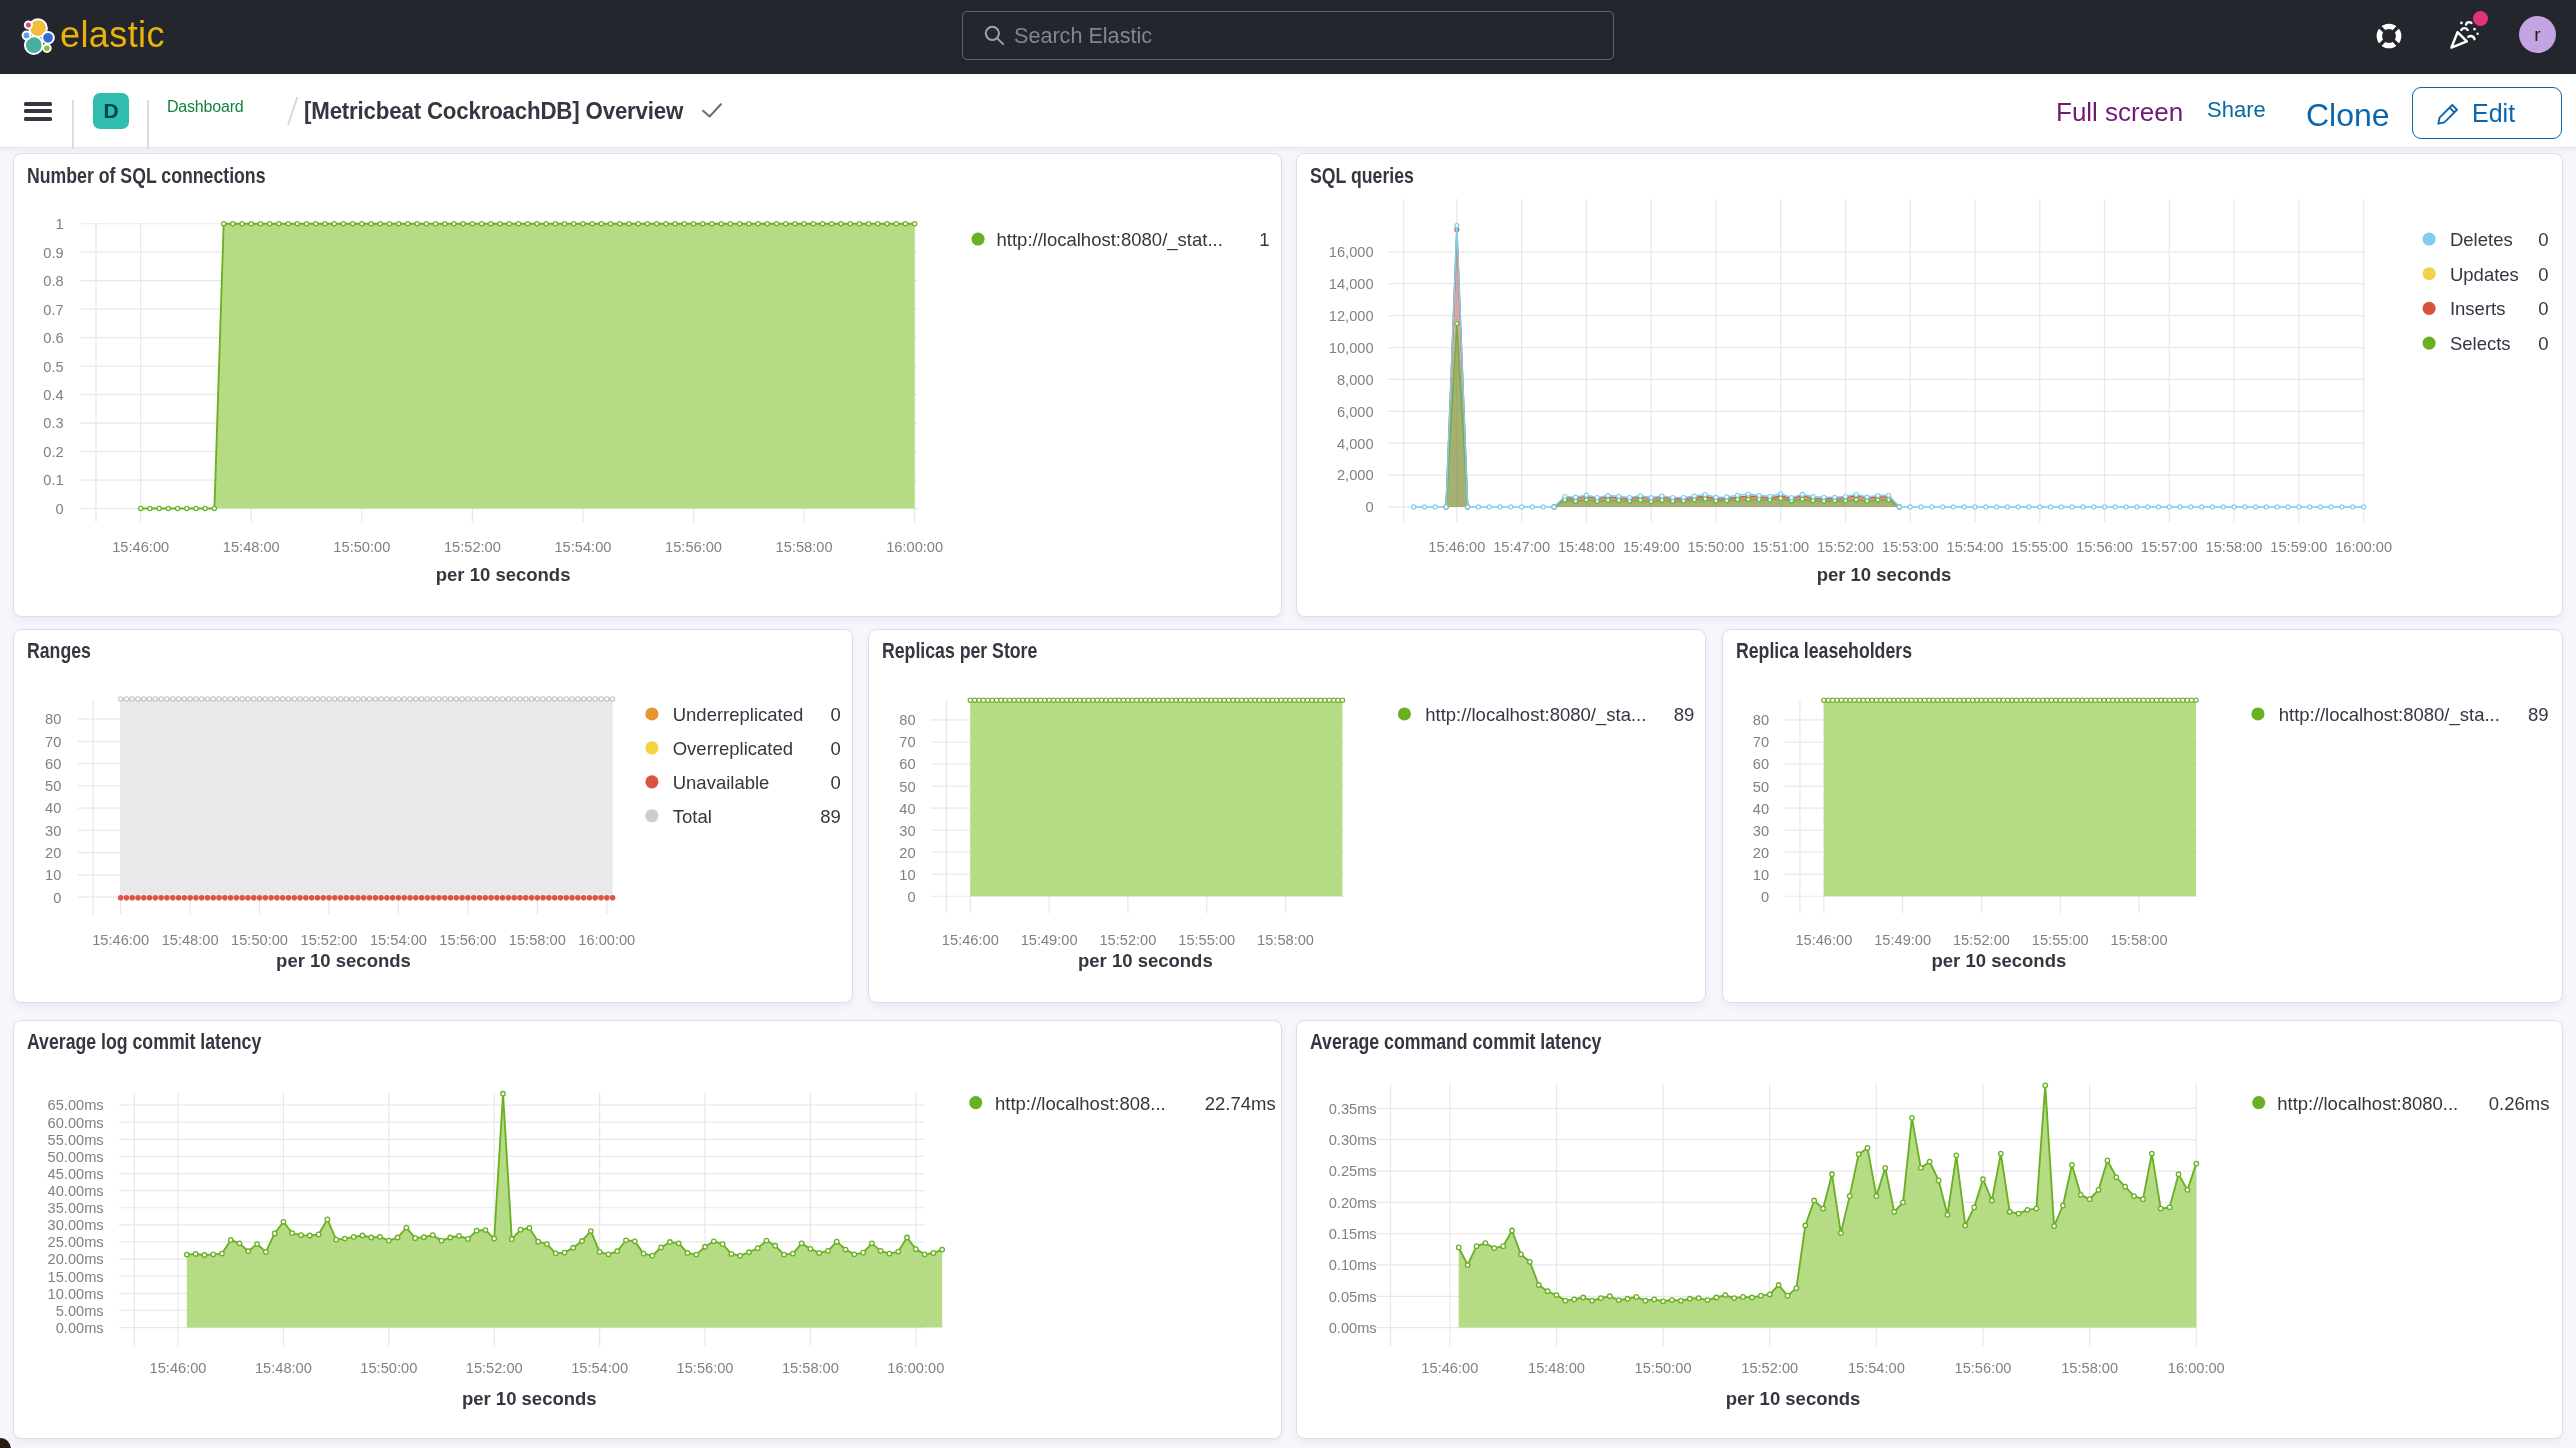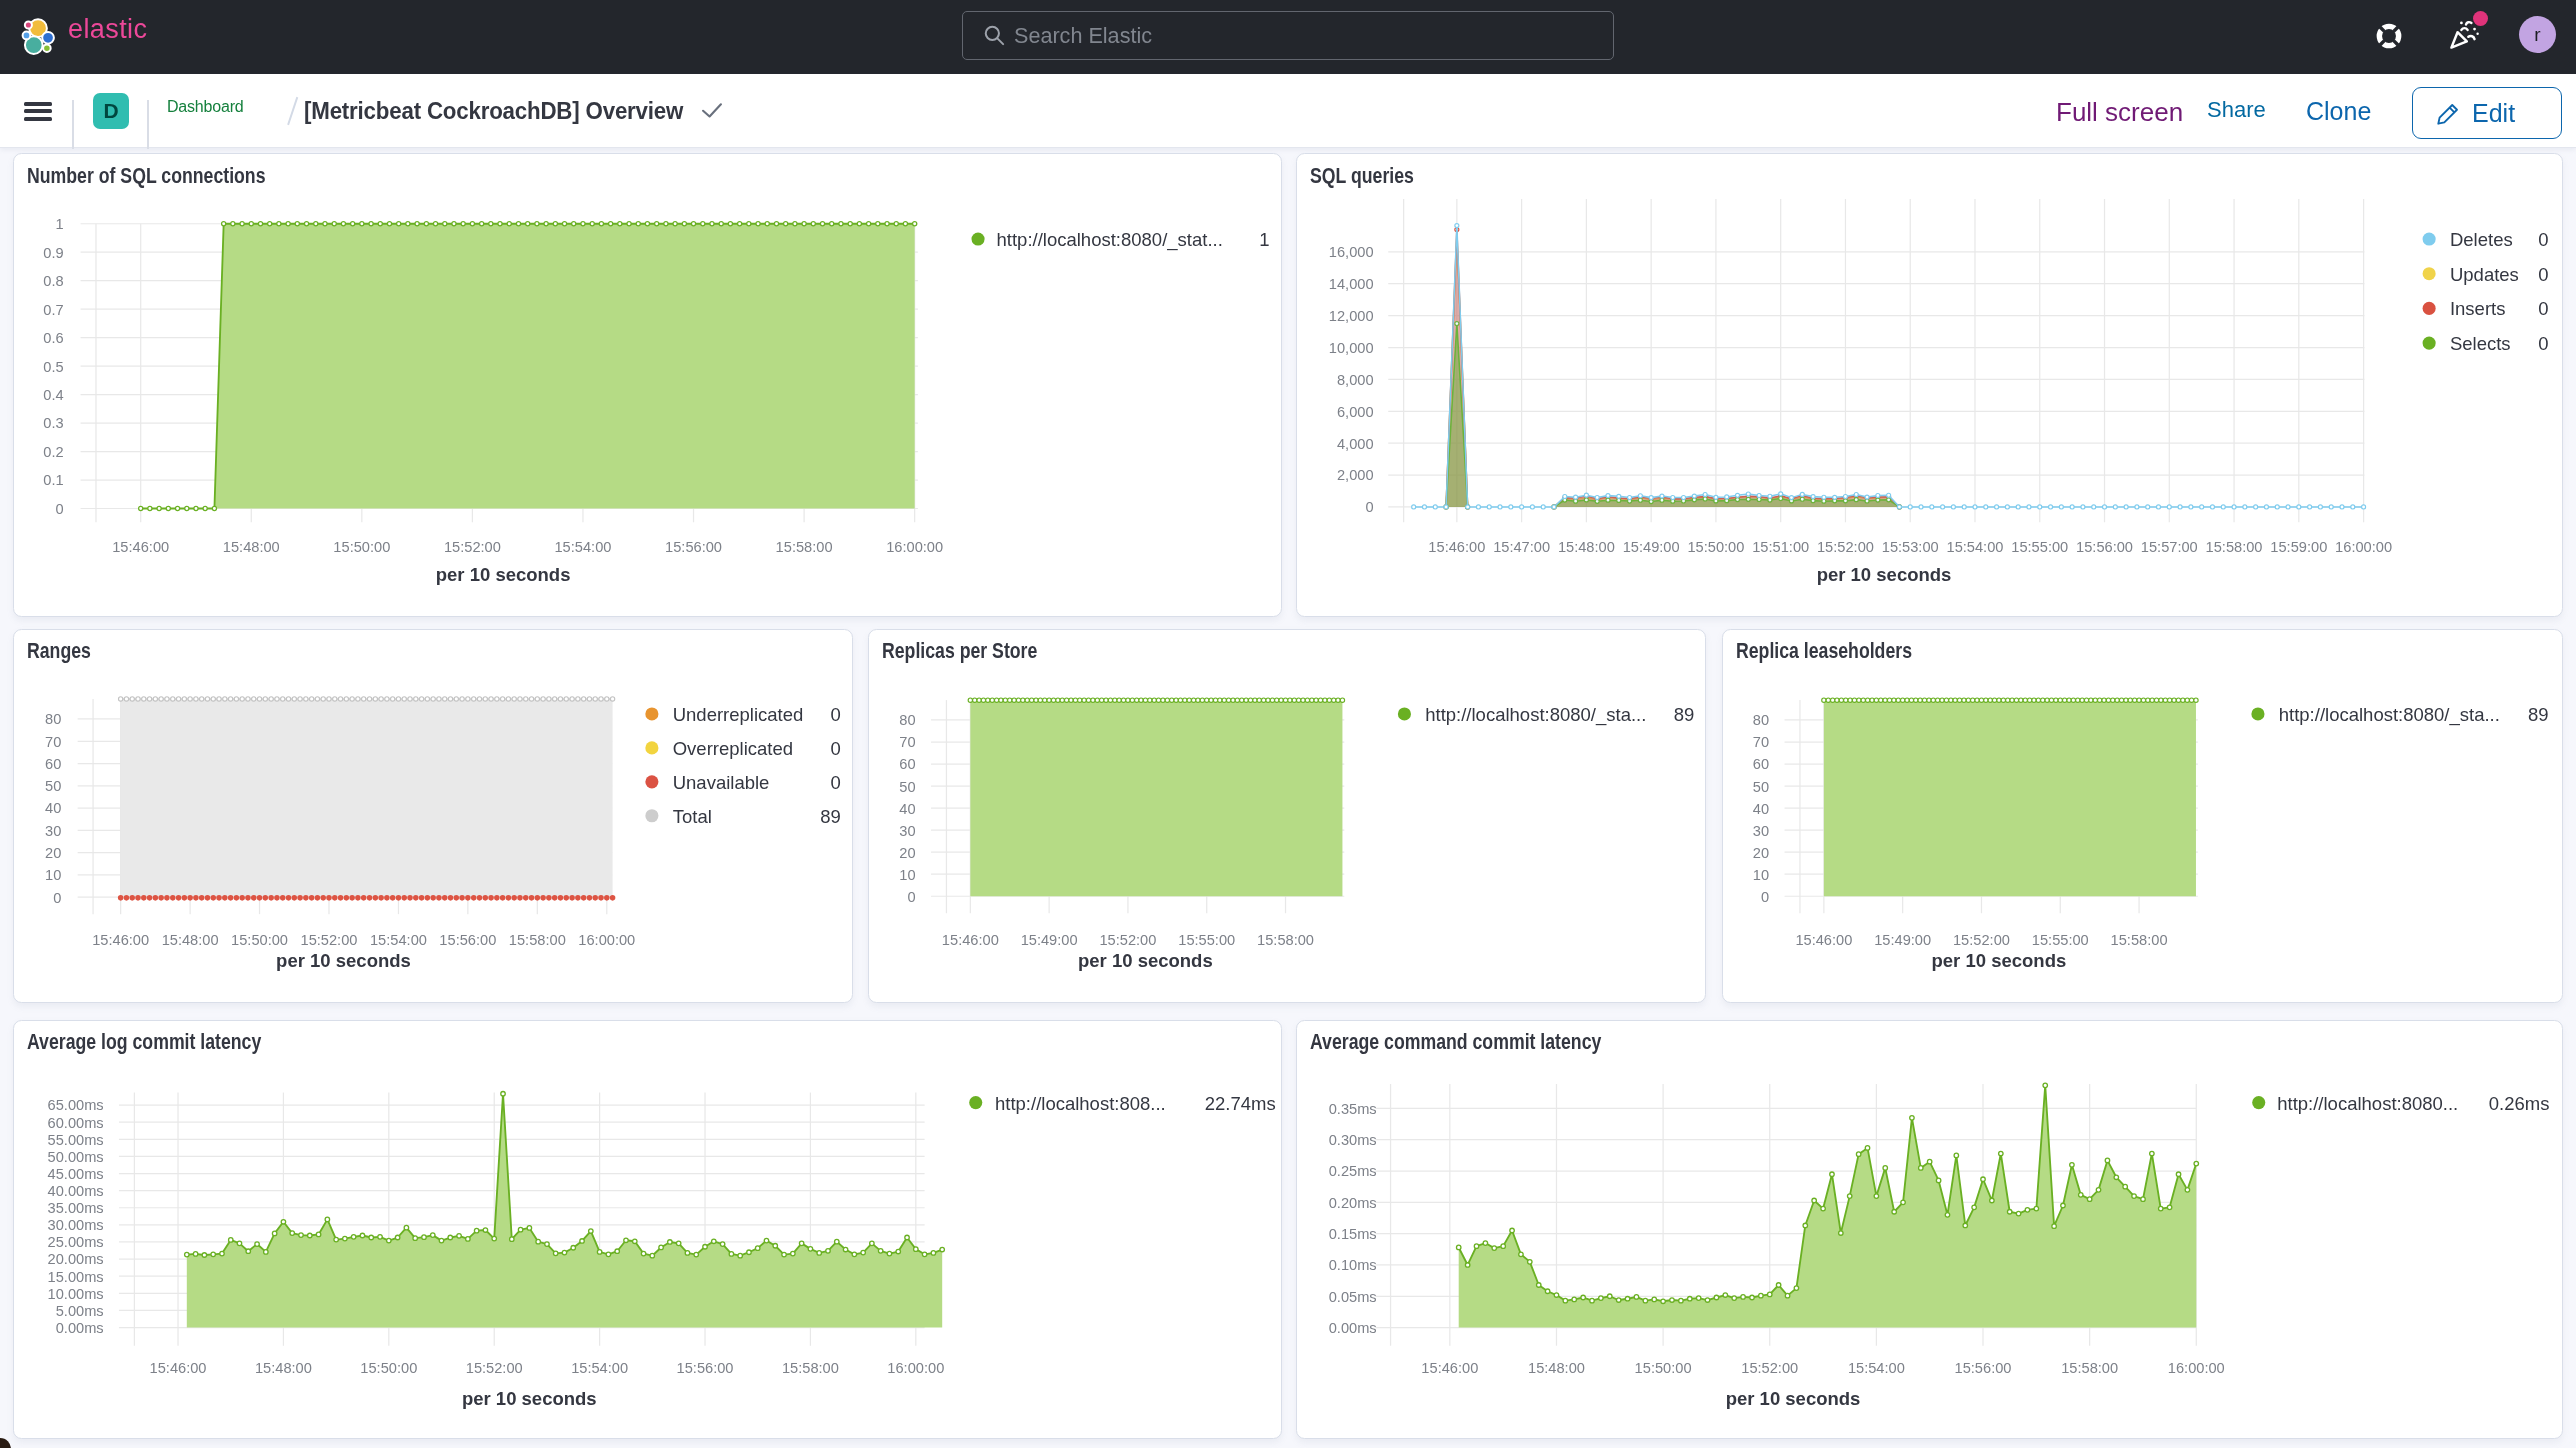--- a/index.html
+++ b/index.html
@@ -4,21 +4,21 @@
     <svg width="93" height="74" style="position:absolute;left:0;top:0" viewBox="0 0 120 96">
 <g stroke="#ffffff" stroke-width="2.6">
 <circle cx="49" cy="36.5" r="11.5" fill="#f2bc3c"></circle>
 <circle cx="43.5" cy="58.5" r="11.5" fill="#48ae9f"></circle>
 <circle cx="62" cy="49" r="7.6" fill="#2e6fd1"></circle>
 <circle cx="36.5" cy="32.5" r="4.6" fill="#d8467d"></circle>
 <circle cx="34" cy="46" r="5.0" fill="#55a0e8"></circle>
 <circle cx="60.5" cy="62.5" r="4.9" fill="#85be37"></circle>
 </g>
     </svg>
-    <div style="position:absolute;left:68px;top:14px;font-size:27px;color:#ec4899;letter-spacing:0.4px">elastic</div>
+    <div style="position:absolute;left:60px;top:14px;font-size:36px;color:#eab308;letter-spacing:0.4px">elastic</div>
     <div style="position:absolute;left:962px;top:10.8px;width:652px;height:49px;border:1.5px solid #62666f;border-radius:5px;">
       <svg width="23" height="23" viewBox="0 0 16 16" style="position:absolute;left:20px;top:12.3px">
         <circle cx="6.5" cy="6.5" r="4.6" fill="none" stroke="#9da2ab" stroke-width="1.4"></circle>
         <line x1="10" y1="10" x2="14" y2="14" stroke="#9da2ab" stroke-width="1.4" stroke-linecap="round"></line>
       </svg>
       <div style="position:absolute;left:51px;top:11.6px;font-size:21.6px;color:#81868f">Search Elastic</div>
     </div>
     <svg width="34" height="34" viewBox="0 0 44 44" style="position:absolute;left:2372px;top:18.5px">
 <circle cx="22" cy="22" r="12.5" fill="none" stroke="#fff" stroke-width="7"></circle>
 <g stroke="#23262c" stroke-width="4.5">
@@ -52,21 +52,21 @@
     <div style="position:absolute;left:167px;top:24px;font-size:16px;letter-spacing:-0.2px;color:#15803d">Dashboard</div>
     <svg width="15.4" height="34" viewBox="0 0 20 44" style="position:absolute;left:285px;top:20px">
       <line x1="16" y1="4" x2="4" y2="40" stroke="#d3dae6" stroke-width="2.5"></line>
     </svg>
     <div style="position:absolute;left:304px;top:24px;font-size:23px;letter-spacing:-0.2px;font-weight:bold;color:#343741;transform:scaleX(0.97);transform-origin:0 0;white-space:nowrap">[Metricbeat CockroachDB] Overview</div>
     <svg width="26" height="26" viewBox="0 0 16 16" style="position:absolute;left:699px;top:23px">
       <path d="M2.5 8.5 L6.5 12 L13.5 4.5" fill="none" stroke="#69707d" stroke-width="1.3" stroke-linecap="round" stroke-linejoin="round"></path>
     </svg>
     <div style="position:absolute;left:2056px;top:23px;font-size:26px;color:#701a75">Full screen</div>
     <div style="position:absolute;left:2207px;top:23px;font-size:22px;color:#0369a1">Share</div>
-    <div style="position:absolute;left:2306px;top:23px;font-size:25px;color:#0c66ad">Clone</div>
+    <div style="position:absolute;left:2306px;top:23px;font-size:32px;color:#0c66ad">Clone</div>
     <div style="position:absolute;left:2412px;top:13px;width:150px;height:52px;border:1.5px solid #0c66ad;border-radius:9px;color:#0c66ad;font-size:25px;">
       <svg width="23" height="23" viewBox="0 0 16 16" style="position:absolute;left:23px;top:14.7px">
         <path d="M11.3 1.4 L14.6 4.7 L5.8 13.5 L1.6 14.4 L2.5 10.2 Z M9.5 3.2 L12.8 6.5" fill="none" stroke="#0c66ad" stroke-width="1.3" stroke-linejoin="round"></path>
       </svg>
       <span style="position:absolute;left:59px;top:10.8px">Edit</span>
     </div>
   </div>
 <div class="panel" style="left:13px;top:153px;width:1269px;height:464px"></div>
 <div class="ptitle" style="left:27px;top:163px">Number of SQL connections</div>
 <div class="panel" style="left:1296px;top:153px;width:1267px;height:464px"></div>

